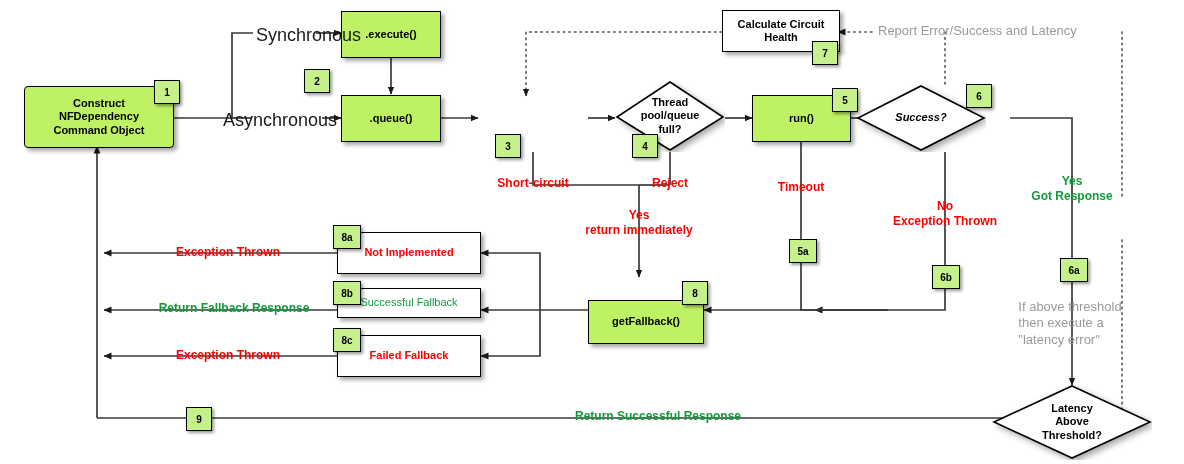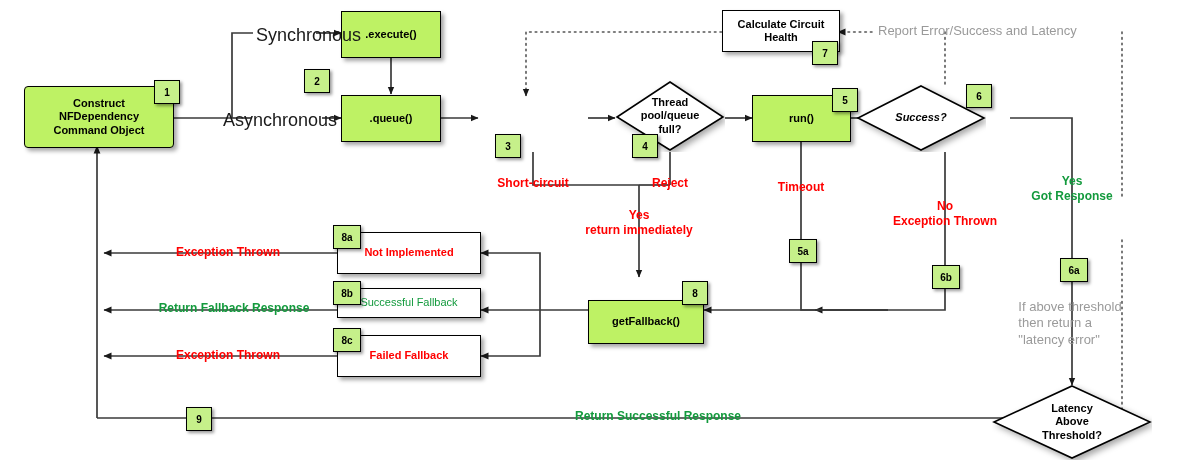--- a/index.html
+++ b/index.html
@@ -227,17 +227,17 @@
   <div class="etxt t-red center" style="left:228px;top:245px;">Exception Thrown</div>
   <div class="etxt t-green center" style="left:228px;top:301px;padding-left:12px;">Return Fallback Response</div>
   <div class="etxt t-red center" style="left:228px;top:348px;">Exception Thrown</div>
 
   <div class="etxt t-green center" style="left:640px;top:409px;padding-left:36px;">Return Successful Response</div>
 
   <div class="etxt t-gray" style="left:878px;top:23px;">Report Error/Success and Latency</div>
 
   <div class="etxt t-gray center" style="left:1070px;top:299px;text-align:left;">
     <span>If above threshold</span><br>
-    <span>then return a</span><br>
+    <span>then execute a</span><br>
     <span>"latency error"</span>
   </div>
 
 </div>
 
 </body></html>

